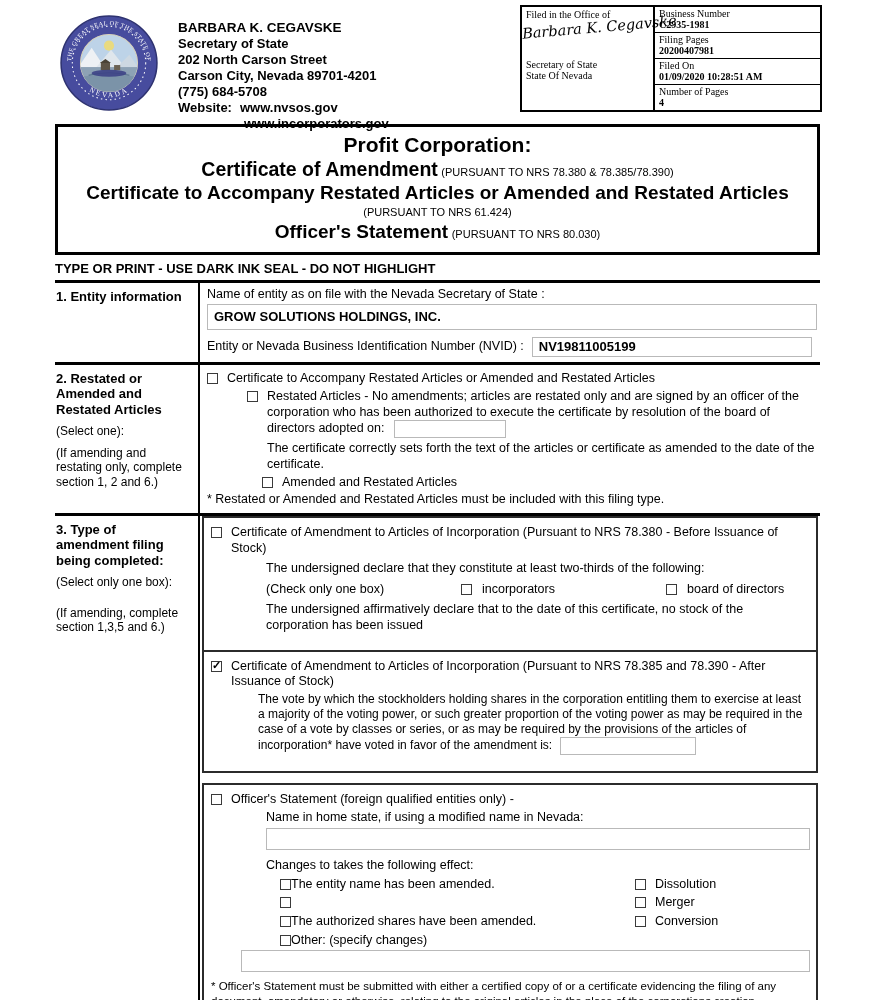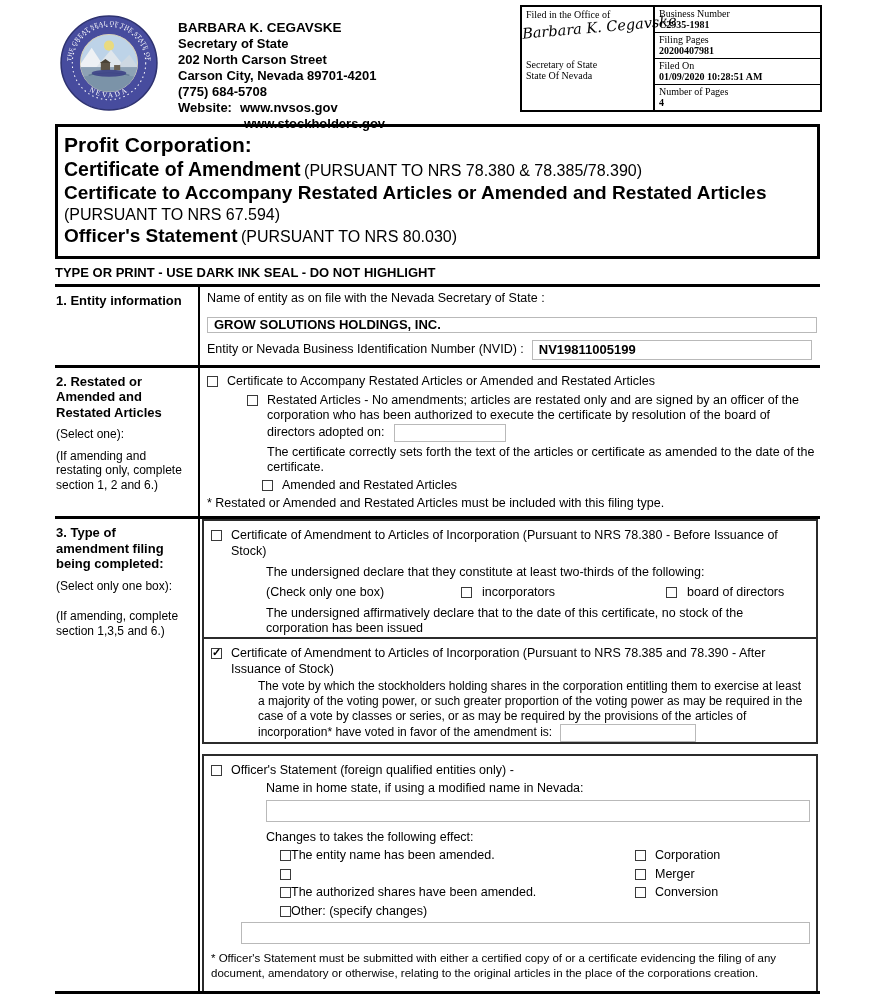--- a/index.html
+++ b/index.html
@@ -32,27 +32,27 @@
     font-family:"DejaVu Serif", serif; font-style:italic;
     font-size:14.5px; transform:rotate(-5deg); white-space:nowrap;
   }
   .stamp-right { flex:1; display:flex; flex-direction:column; }
   .stamp-row { border-bottom:1px solid #000; padding:1px 4px 2px 4px; }
   .stamp-row:last-child { border-bottom:none; }
   .stamp-val { font-weight:bold; }
 
   
   .title-box {
-    margin-top:6px; border:3px solid #000; 
+    margin-top:6px; border:3px solid #000; text-align:center;
     padding:5px 6px 9px 6px; line-height:1.22;
   }
   .t1 { font-size:21px; font-weight:bold; }
   .t-main { font-size:19.5px; font-weight:bold; }
   .t-main3 { font-size:19px; font-weight:bold; }
-  .t-note { font-size:16px; font-weight:normal; }
+  .t-note { font-size:11px; font-weight:normal; }
 
   .instruction { font-weight:bold; font-size:13px; margin:6px 0 4px 0; }
 
   
   .formtable { border-top:3px solid #000; border-bottom:3px solid #000; }
   .frow { display:flex; border-bottom:3px solid #000; }
   .frow:last-child { border-bottom:none; }
   .fleft { width:145px; flex:none; border-right:2px solid #000; padding:6px 8px 5px 1px; }
   .sec-title { font-weight:bold; font-size:13px; line-height:15.5px; }
   .sec-note { font-size:12px; line-height:14.5px; margin-top:7px; }
@@ -79,21 +79,21 @@
   .cbrow .txt { flex:1; }
 
   
   .s2-sub { margin-left:40px; margin-top:3px; }
   .s2-para { margin-left:60px; margin-top:3px; }
   .s2-cb3 { margin-left:55px; margin-top:2px; }
   .footnote { margin-top:2px; }
 
   
   .s3-right { padding:0 !important; }
-  .sub-box { border:2px solid #2b2b2b; padding:5px 6px 0 7px; margin:0 2px; }
+  .sub-box { border:2px solid #2b2b2b; padding:5px 6px 16px 7px; margin:0 2px; }
   .sub-box.joined { border-top:none; }
   .sub-box.gap { margin-top:10px; border-bottom-width:0; padding-bottom:10px; }
   .indent1 { margin-left:55px; margin-top:5px; }
   .maxw { max-width:575px; }
   .checkline { display:flex; align-items:flex-start; margin-top:5px; }
   .checkline .note { width:165px; flex:none; }
   .opt { display:flex; gap:10px; align-items:flex-start; }
   .opt1 { width:205px; flex:none; margin-left:30px; }
   .jur-row { display:flex; align-items:center; gap:8px; margin-top:9px; }
   .jur-row input { flex:1; }
@@ -149,21 +149,21 @@
     <div class="official">
       <div class="o-name">BARBARA K. CEGAVSKE</div>
       <div>Secretary of State</div>
       <div>202 North Carson Street</div>
       <div>Carson City, Nevada 89701-4201</div>
       <div>(775) 684-5708</div>
       <div class="web-row">
         <span>Website:</span>
         <span>www.nvsos.gov</span>
       </div>
-      <div class="web2">www.stockholders.gov</div>
+      <div class="web2">www.incorporators.gov</div>
     </div>
 
     <div class="stamp">
       <div class="stamp-left">
         <div>Filed in the Office of</div>
         <div class="signature">Barbara K. Cegavske</div>
         <div class="stamp-office">
           <div>Secretary of State</div>
           <div>State Of Nevada</div>
         </div>
@@ -190,39 +190,39 @@
   </div>
 
   <div class="title-box">
     <div class="t1">Profit Corporation:</div>
     <div>
       <span class="t-main">Certificate of Amendment</span>
       <span class="t-note">(PURSUANT TO NRS 78.380 &amp; 78.385/78.390)</span>
     </div>
     <div>
       <span class="t-main3">Certificate to Accompany Restated Articles or Amended and Restated Articles</span>
-      <span class="t-note">(PURSUANT TO NRS 67.594)</span>
+      <span class="t-note">(PURSUANT TO NRS 61.424)</span>
     </div>
     <div>
       <span class="t-main3">Officer's Statement</span>
       <span class="t-note">(PURSUANT TO NRS 80.030)</span>
     </div>
   </div>
 
   <div class="instruction">TYPE OR PRINT - USE DARK INK SEAL - DO NOT HIGHLIGHT</div>
 
   <div class="formtable">
 
     <div class="frow" style="min-height:73px;">
       <div class="fleft">
         <div class="sec-title">1. Entity information</div>
       </div>
       <div class="fright">
         <div>Name of entity as on file with the Nevada Secretary of State :</div>
-        <input class="fill w-full" style="height: 16px; margin-top: 10px;" type="text" value="GROW SOLUTIONS HOLDINGS, INC.">
+        <input class="fill w-full" style="height: 26px; margin-top: 1px;" type="text" value="GROW SOLUTIONS HOLDINGS, INC.">
         <div style="display:flex; align-items:center; gap:8px; margin-top:7px;">
           <span>Entity or Nevada Business Identification Number (NVID) :</span>
           <input class="fill" style="width: 280px; height: 20px;" type="text" value="NV19811005199">
         </div>
       </div>
     </div>
 
     <div class="frow" style="min-height:132px;">
       <div class="fleft">
         <div class="sec-title">2. Restated or Amended and Restated Articles</div>
@@ -303,21 +303,21 @@
             </div>
             <div style="margin-top:8px;">Changes to takes the following effect:</div>
 
             <div class="chg-row">
               <span class="chg-left">
                 <span class="cb"></span>
                 <span>The entity name has been amended.</span>
               </span>
               <span class="chg-right">
                 <span class="cb"></span>
-                <span>Corporation</span>
+                <span>Dissolution</span>
               </span>
             </div>
             <div class="chg-row">
               <span class="chg-left">
                 <span class="cb"></span>
               </span>
               <span class="chg-right">
                 <span class="cb"></span>
                 <span>Merger</span>
               </span>

